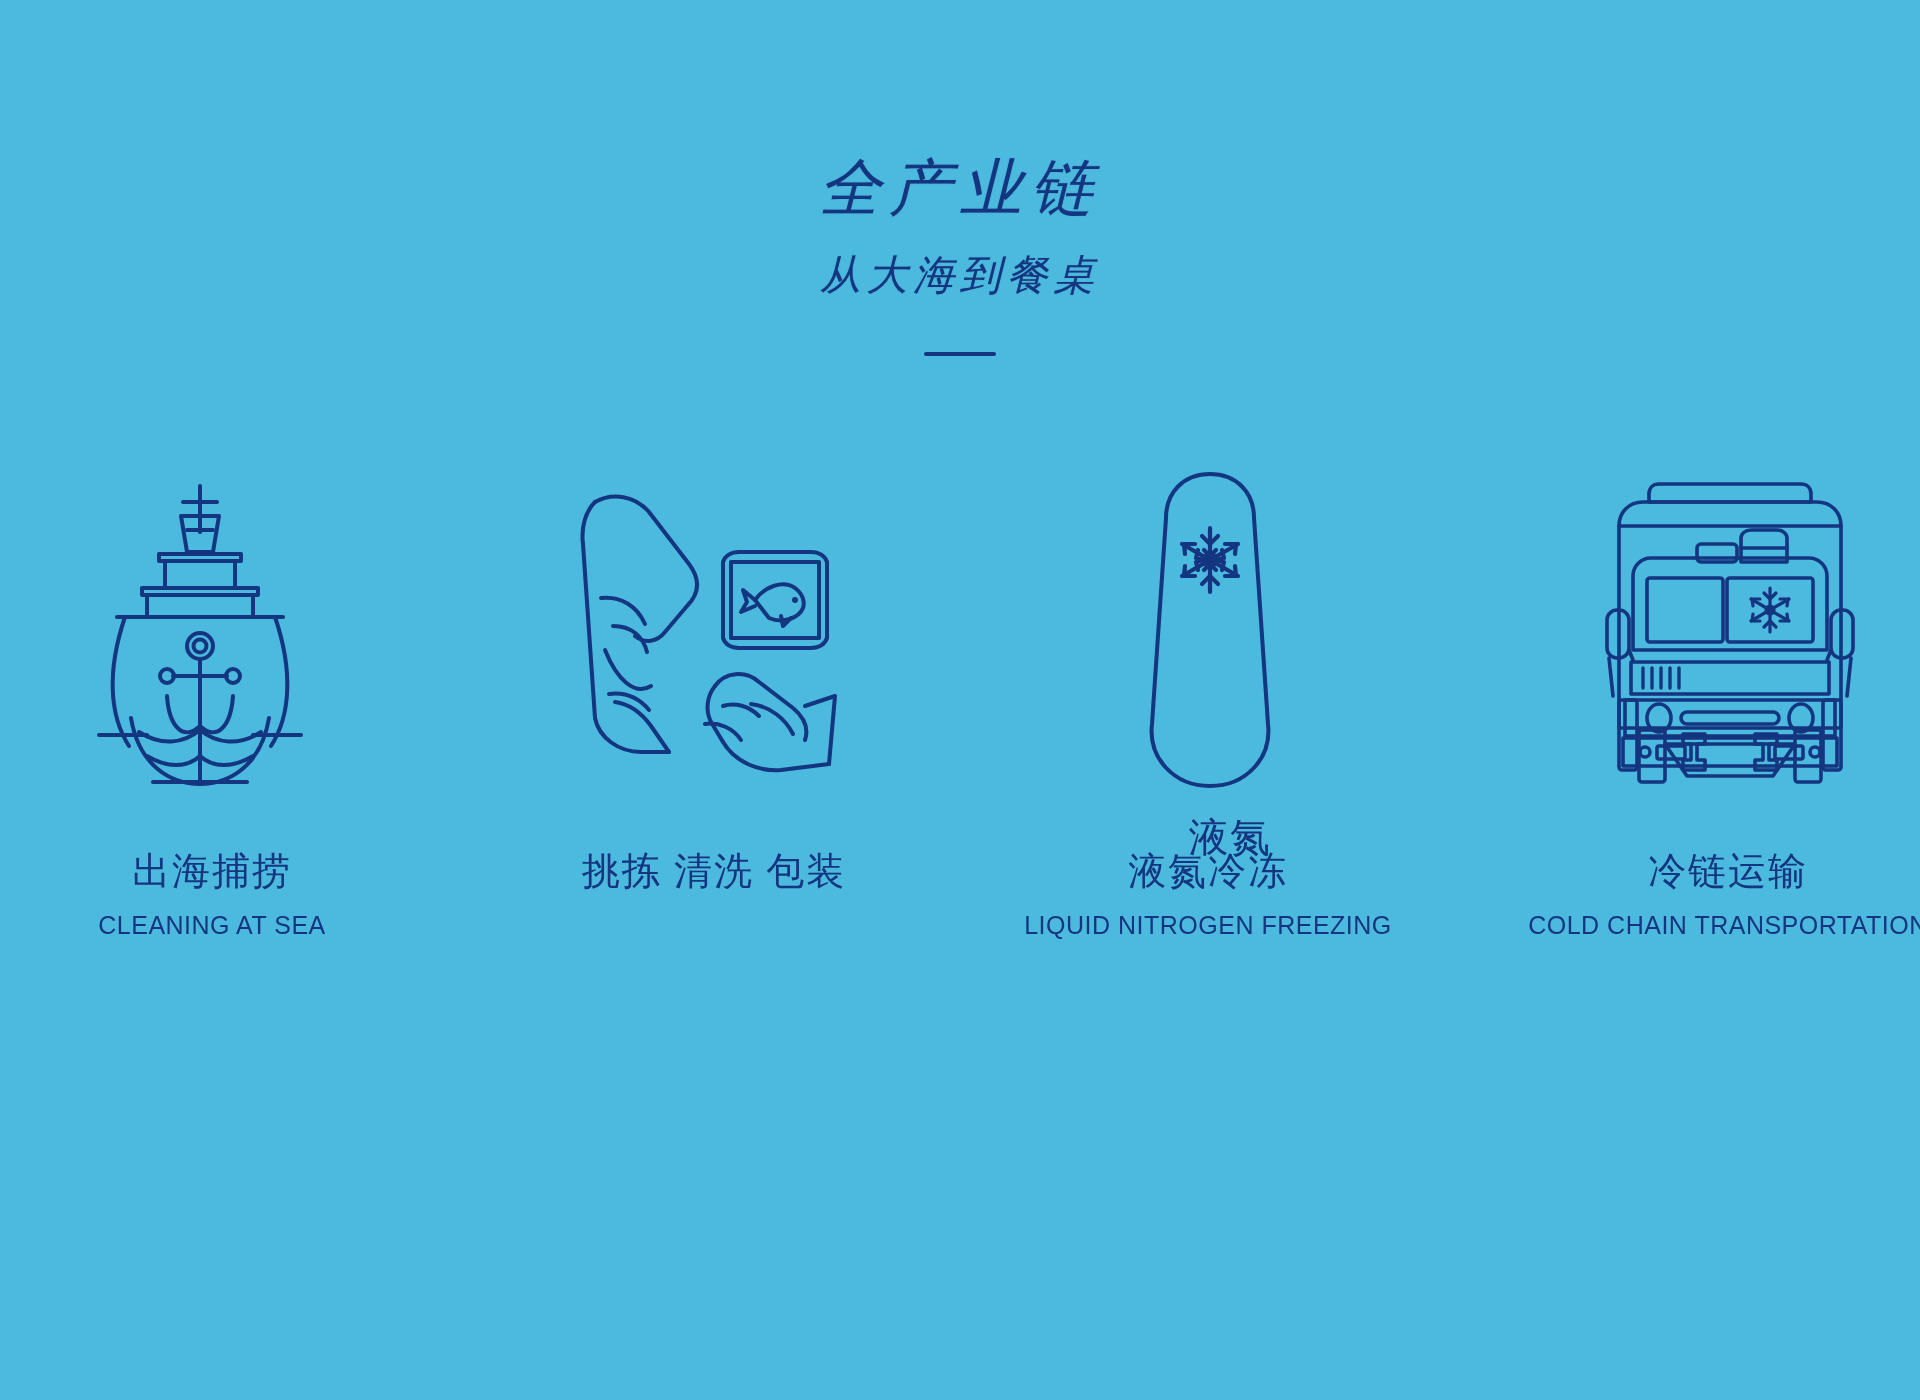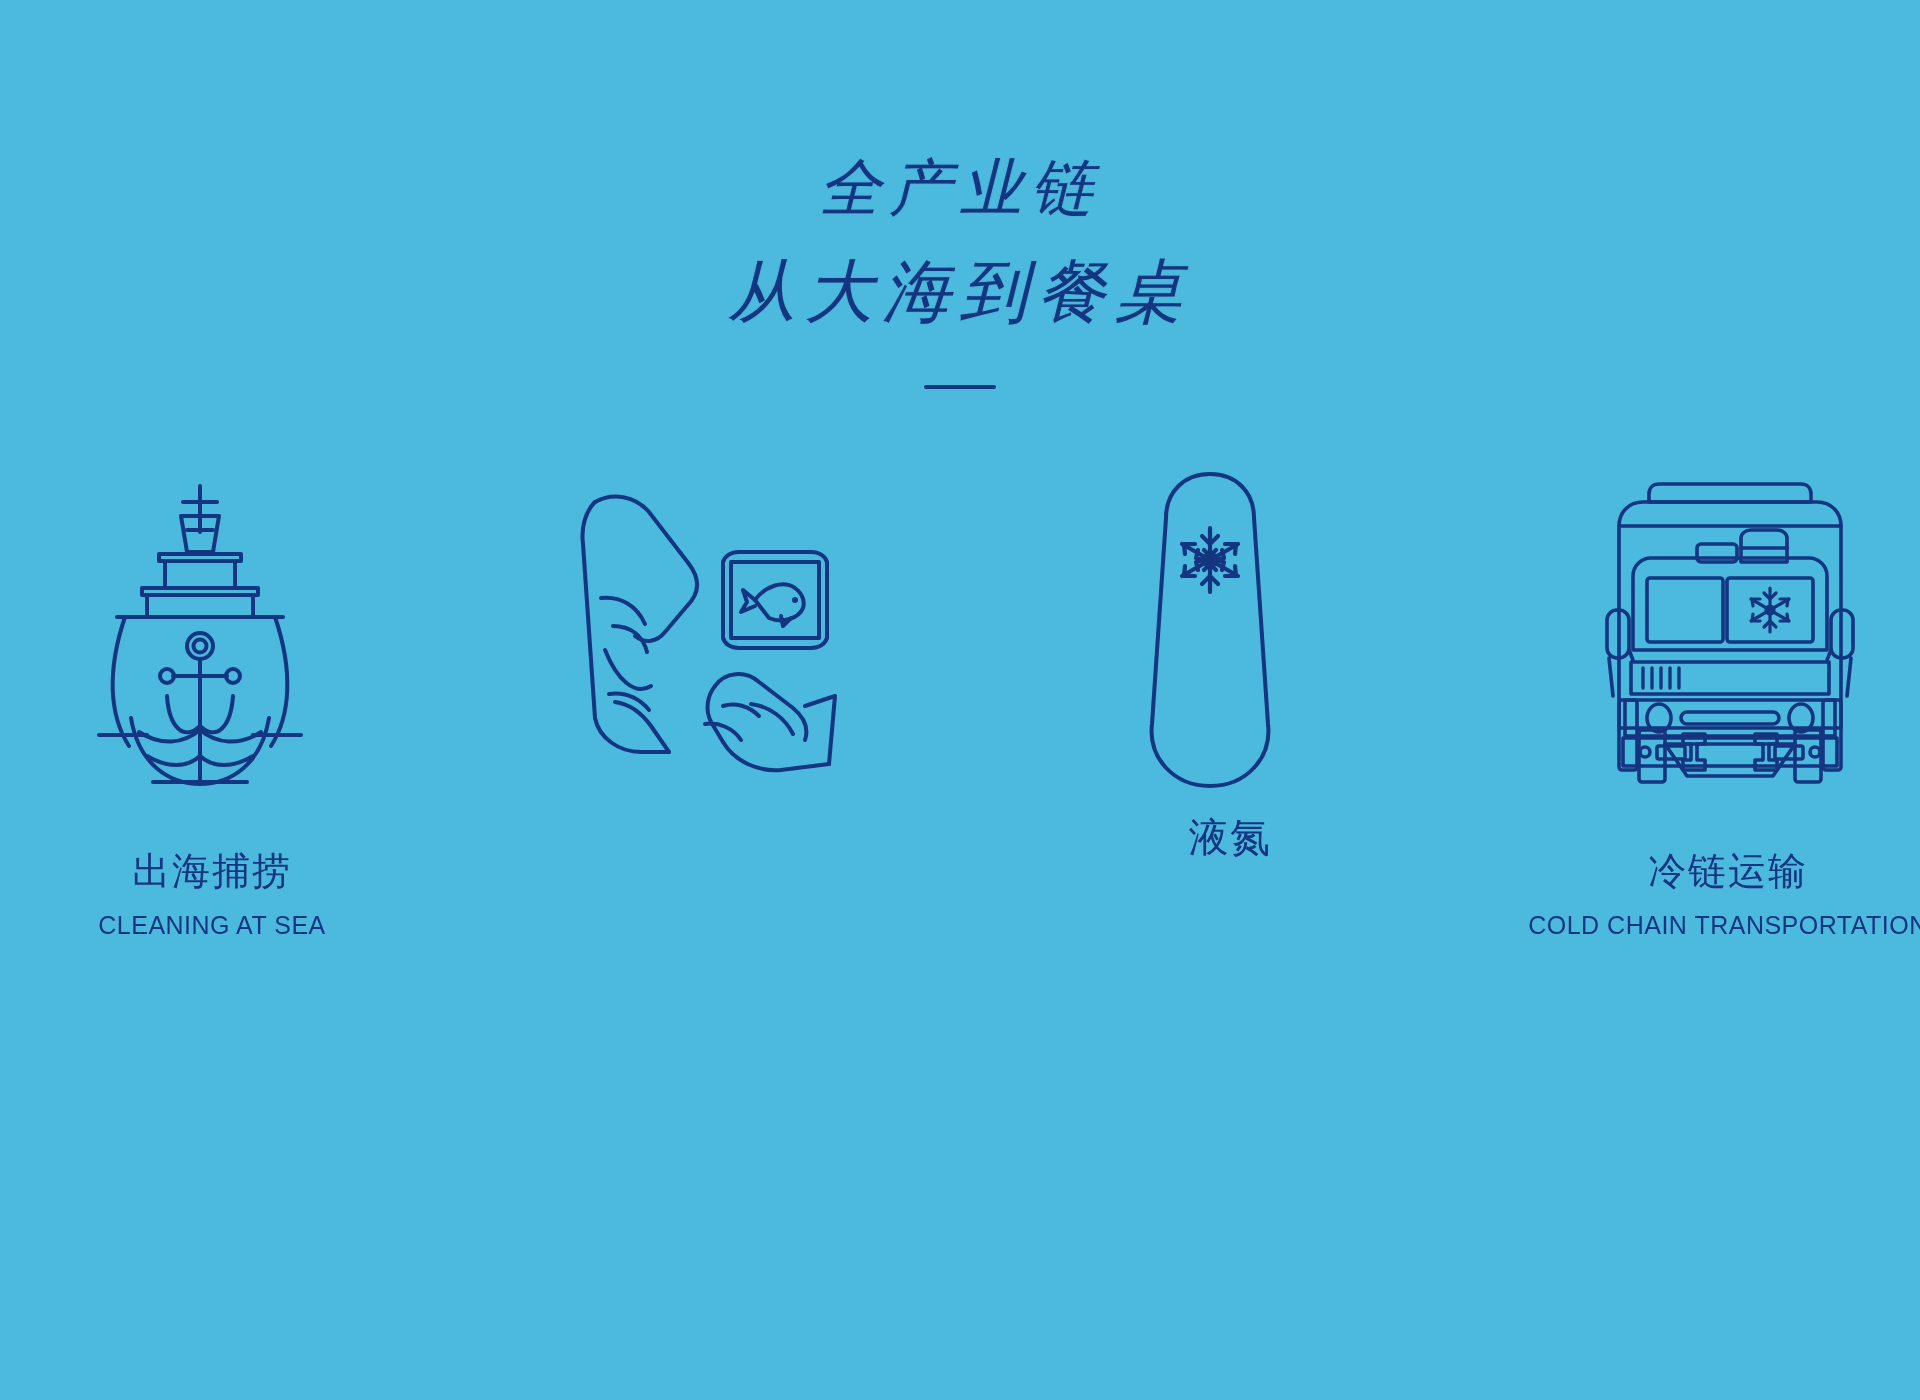--- a/index.html
+++ b/index.html
@@ -19,21 +19,21 @@
   }
   .title-line{
     color:#14357f;
     letter-spacing:.14em;
     line-height:1.22;
     font-weight:400;
     text-shadow:0 0 1px rgba(20,53,127,.35);
     font-style:italic;
   }
   .title-1{font-size:62px;}
-  .title-2{font-size:68px;margin-top:24px;}
+  .title-2{font-size:41px;margin-top:24px;}
   .divider{
     width:72px;height:4px;background:#14357f;
     margin:52px auto 0;border-radius:2px;
   }
 
   
   .items{
     position:absolute;left:0;right:0;top:430px;
     display:flex;
   }
@@ -158,20 +158,21 @@
                    C 232 228 236 238 232 250"></path>
           <path d="M142 196 C 134 206 132 220 138 232 L 150 252"></path>
           <path d="M150 252 C 162 272 186 282 208 280 L 256 274"></path>
           <path d="M256 274 L 262 206 L 232 216"></path>
           <path d="M150 216 C 162 212 176 216 186 226"></path>
           <path d="M132 234 C 146 232 160 238 168 250"></path>
           <path d="M178 214 C 196 216 212 228 220 244"></path>
         </svg>
       </div>
       <div class="labels">
+        <div class="label-cn">挑拣 清洗 包装</div>
       </div>
     </div>
 
     <div class="item item-3">
       <div class="icon-wrap">
         <svg width="140" height="320" viewBox="0 0 140 320" fill="none" stroke="#14357f" stroke-width="4" stroke-linecap="round" stroke-linejoin="round">
 
           <path d="M70 4 C 44 4 26 22 26 48 L 12 254 C 8 288 34 316 70 316
                    C 106 316 132 288 128 254 L 114 48 C 114 22 96 4 70 4 Z"></path>
 
@@ -190,20 +191,24 @@
             <path d="M95 84 L96 74 L85 74"></path>
             <path d="M45 96 L44 106 L55 106"></path>
             <path d="M58 80 L56 88 L64 90"></path>
             <path d="M82 100 L84 92 L76 90"></path>
             <path d="M82 80 L84 88 L76 90"></path>
             <path d="M58 100 L56 92 L64 90"></path>
             <circle cx="70" cy="90" r="6"></circle>
           </g>
 
         </svg>
+      </div>
+      <div class="labels">
+        <div class="label-cn">液氮冷冻</div>
+        <div class="label-en">LIQUID NITROGEN FREEZING</div>
       </div>
     </div>
 
     <div class="item item-4">
       <div class="icon-wrap">
         <svg width="250" height="310" viewBox="0 0 250 310" fill="none" stroke="#14357f" stroke-width="3.6" stroke-linecap="round" stroke-linejoin="round">
 
           <path d="M44 14 C 44 8 48 4 54 4 L 196 4 C 202 4 206 8 206 14 L 206 22 L 44 22 Z"></path>
 
           <path d="M14 46 C 14 32 24 22 38 22 L 212 22 C 226 22 236 32 236 46 L 236 248

